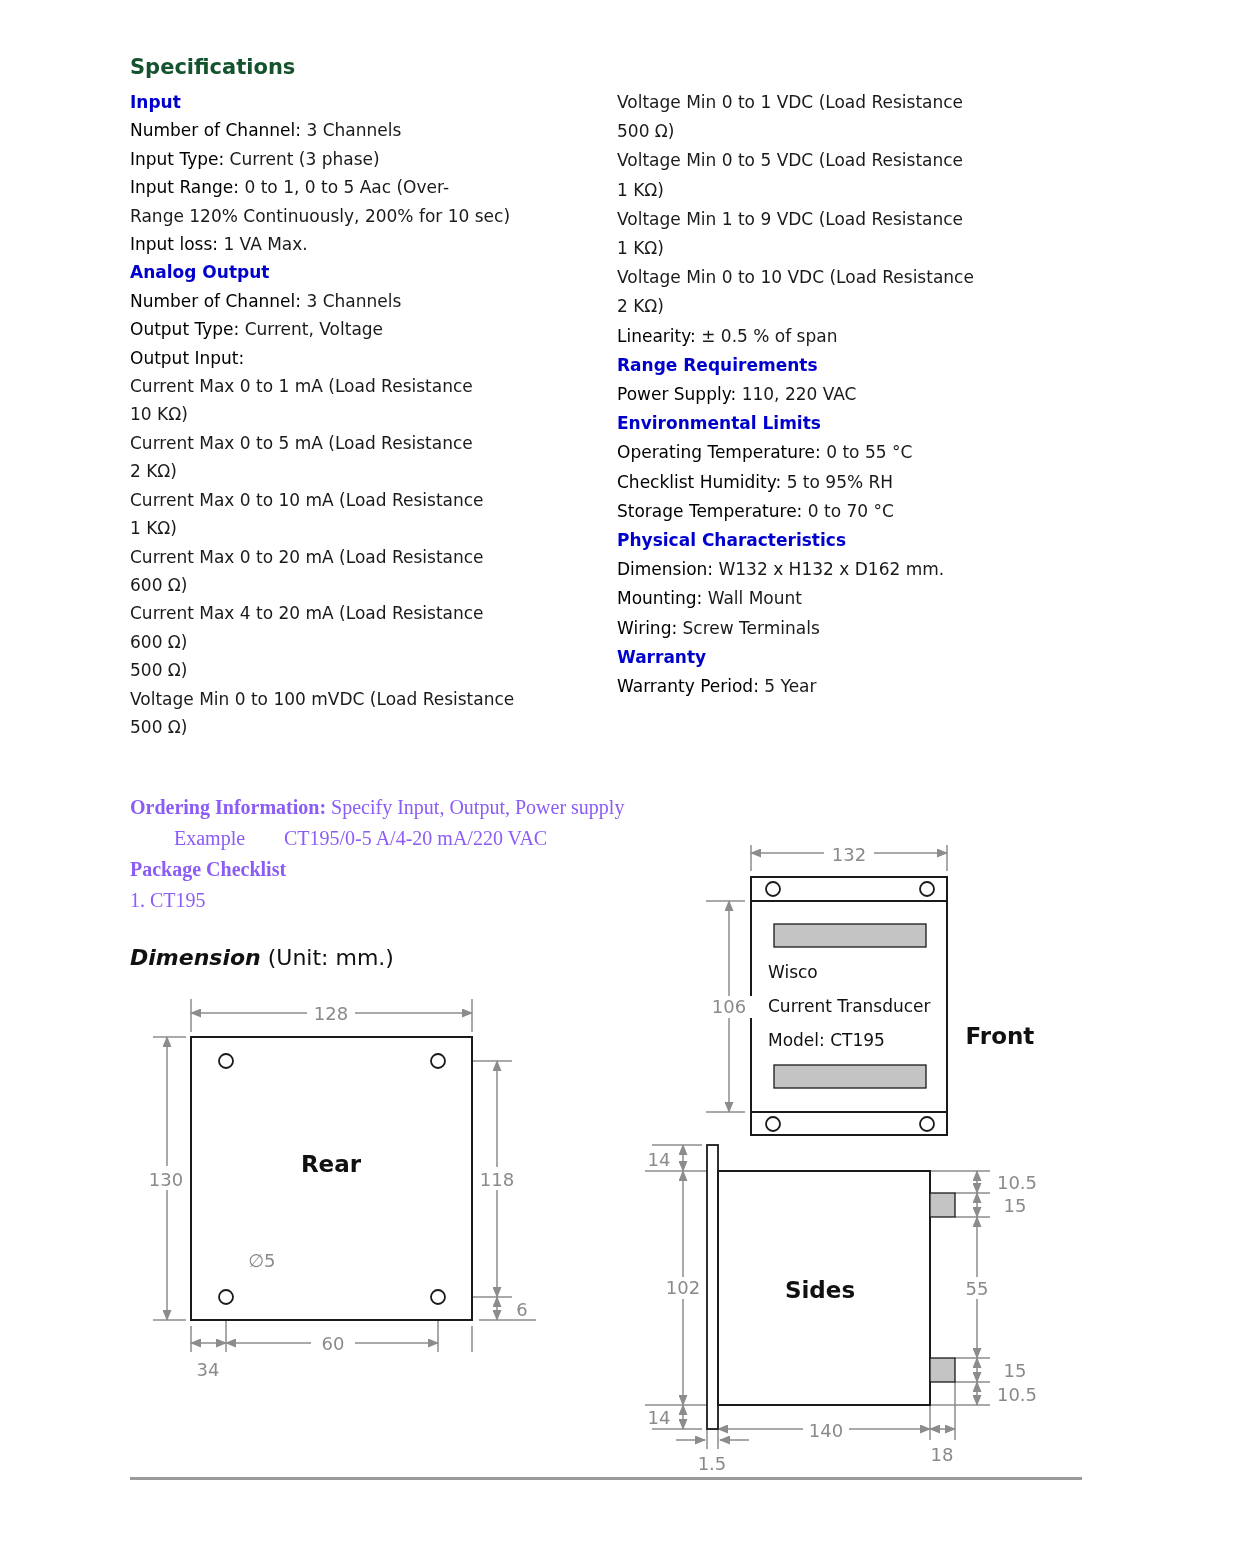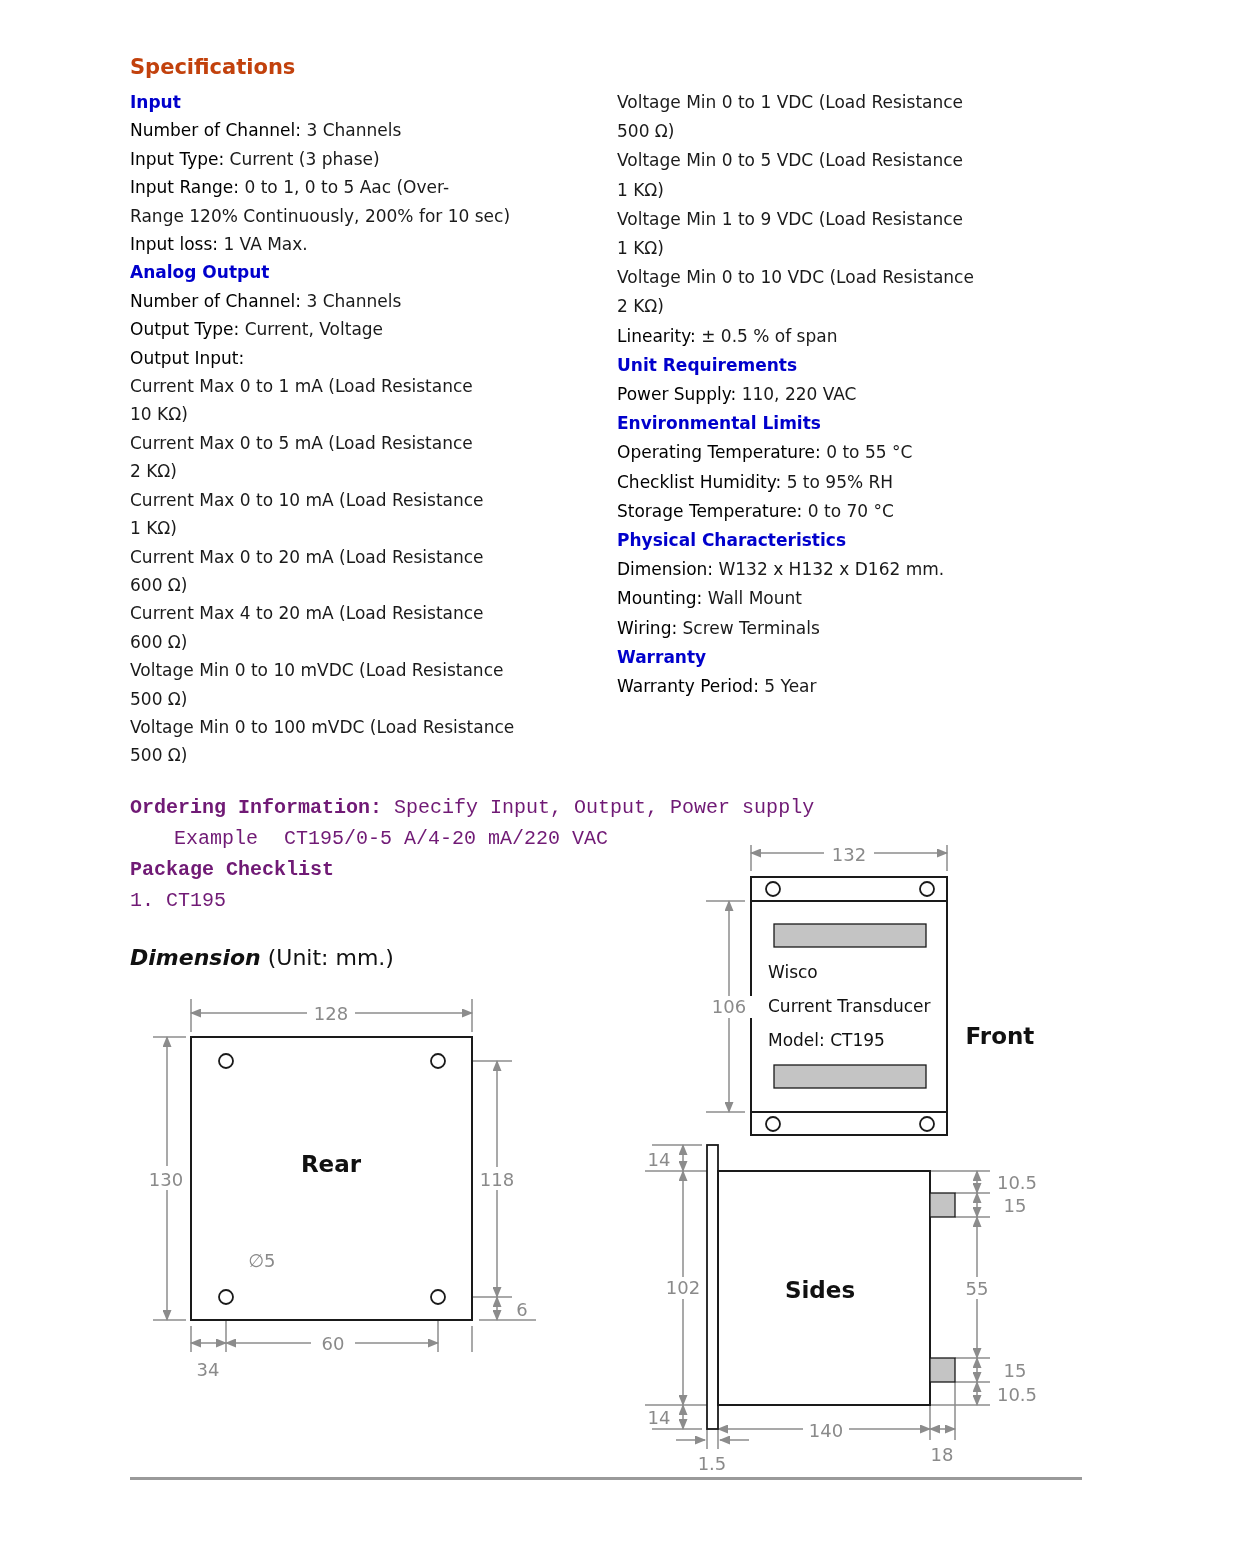--- a/index.html
+++ b/index.html
@@ -1,26 +1,26 @@
 <!DOCTYPE html>
 <html><head>
 <meta charset="utf-8">
 <style>
   html,body{margin:0;padding:0;background:#fff;}
   .page{position:relative;width:1240px;height:1557px;background:#fff;overflow:hidden;
         font-family:"DejaVu Sans",sans-serif;color:#111;}
   .abs{position:absolute;}
-  .doc-title{left:130px;top:55px;font-size:21px;font-weight:bold;color:#c2410c;white-space:nowrap;}
+  .doc-title{left:130px;top:55px;font-size:21px;font-weight:bold;color:#14532d;white-space:nowrap;}
   .spec-col{font-size:17px;color:#1a1a1a;white-space:nowrap;}
   .spec-col.left{left:130px;top:88px;line-height:28.4px;}
   .spec-col.right{left:617px;top:88px;line-height:29.2px;}
   .spec-line .hdr{color:#0000CC;font-weight:bold;}
   .spec-line .bold{font-weight:normal;color:#000;}
-  .ordering{left:130px;top:792px;font-family:Liberation Mono, monospace;font-size:20px;
-            line-height:31px;color:#701a75;white-space:nowrap;}
+  .ordering{left:130px;top:792px;font-family:Liberation Serif, serif;font-size:20px;
+            line-height:31px;color:#8b5cf6;white-space:nowrap;}
   .ordering .ob{font-weight:bold;}
   .ordering .ex-label{display:inline-block;width:110px;margin-left:44px;}
   .dim-title{left:130px;top:945px;font-size:22px;white-space:nowrap;}
   .dim-title .ob{font-weight:bold;font-style:italic;}
   .divider{left:130px;top:1477px;width:952px;height:3px;background:#9a9a9a;}
   svg{position:absolute;overflow:visible;}
   svg text{font-family:"DejaVu Sans",sans-serif;}
   .dimln{stroke:#8c8c8c;stroke-width:1.5;fill:none;}
   .outline{stroke:#1a1a1a;stroke-width:2;fill:#fff;}
   .thin-outline{stroke:#1a1a1a;stroke-width:1.8;fill:#fff;}
@@ -52,36 +52,35 @@
       <div class="spec-line"><span class="plain">Current Max 0 to 1 mA (Load Resistance</span></div>
       <div class="spec-line"><span class="plain">10 KΩ)</span></div>
       <div class="spec-line"><span class="plain">Current Max 0 to 5 mA (Load Resistance</span></div>
       <div class="spec-line"><span class="plain">2 KΩ)</span></div>
       <div class="spec-line"><span class="plain">Current Max 0 to 10 mA (Load Resistance</span></div>
       <div class="spec-line"><span class="plain">1 KΩ)</span></div>
       <div class="spec-line"><span class="plain">Current Max 0 to 20 mA (Load Resistance</span></div>
       <div class="spec-line"><span class="plain">600 Ω)</span></div>
       <div class="spec-line"><span class="plain">Current Max 4 to 20 mA (Load Resistance</span></div>
       <div class="spec-line"><span class="plain">600 Ω)</span></div>
-      <div class="spec-line"><span class="plain">Voltage Min 0 to 10 mVDC (Load Resistance</span></div>
       <div class="spec-line"><span class="plain">500 Ω)</span></div>
       <div class="spec-line"><span class="plain">Voltage Min 0 to 100 mVDC (Load Resistance</span></div>
       <div class="spec-line"><span class="plain">500 Ω)</span></div>
     </div>
   <div class="abs spec-col right">
       <div class="spec-line"><span class="plain">Voltage Min 0 to 1 VDC (Load Resistance</span></div>
       <div class="spec-line"><span class="plain">500 Ω)</span></div>
       <div class="spec-line"><span class="plain">Voltage Min 0 to 5 VDC (Load Resistance</span></div>
       <div class="spec-line"><span class="plain">1 KΩ)</span></div>
       <div class="spec-line"><span class="plain">Voltage Min 1 to 9 VDC (Load Resistance</span></div>
       <div class="spec-line"><span class="plain">1 KΩ)</span></div>
       <div class="spec-line"><span class="plain">Voltage Min 0 to 10 VDC (Load Resistance</span></div>
       <div class="spec-line"><span class="plain">2 KΩ)</span></div>
       <div class="spec-line"><span class="bold">Linearity:</span><span class="plain"> ± 0.5 % of span</span></div>
-      <div class="spec-line"><span class="hdr">Unit Requirements</span></div>
+      <div class="spec-line"><span class="hdr">Range Requirements</span></div>
       <div class="spec-line"><span class="bold">Power Supply:</span><span class="plain"> 110, 220 VAC</span></div>
       <div class="spec-line"><span class="hdr">Environmental Limits</span></div>
       <div class="spec-line"><span class="bold">Operating Temperature:</span><span class="plain"> 0 to 55 °C</span></div>
       <div class="spec-line"><span class="bold">Checklist Humidity:</span><span class="plain"> 5 to 95% RH</span></div>
       <div class="spec-line"><span class="bold">Storage Temperature:</span><span class="plain"> 0 to 70 °C</span></div>
       <div class="spec-line"><span class="hdr">Physical Characteristics</span></div>
       <div class="spec-line"><span class="bold">Dimension:</span><span class="plain"> W132 x H132 x D162 mm.</span></div>
       <div class="spec-line"><span class="bold">Mounting:</span><span class="plain"> Wall Mount</span></div>
       <div class="spec-line"><span class="bold">Wiring:</span><span class="plain"> Screw Terminals</span></div>
       <div class="spec-line"><span class="hdr">Warranty</span></div>

